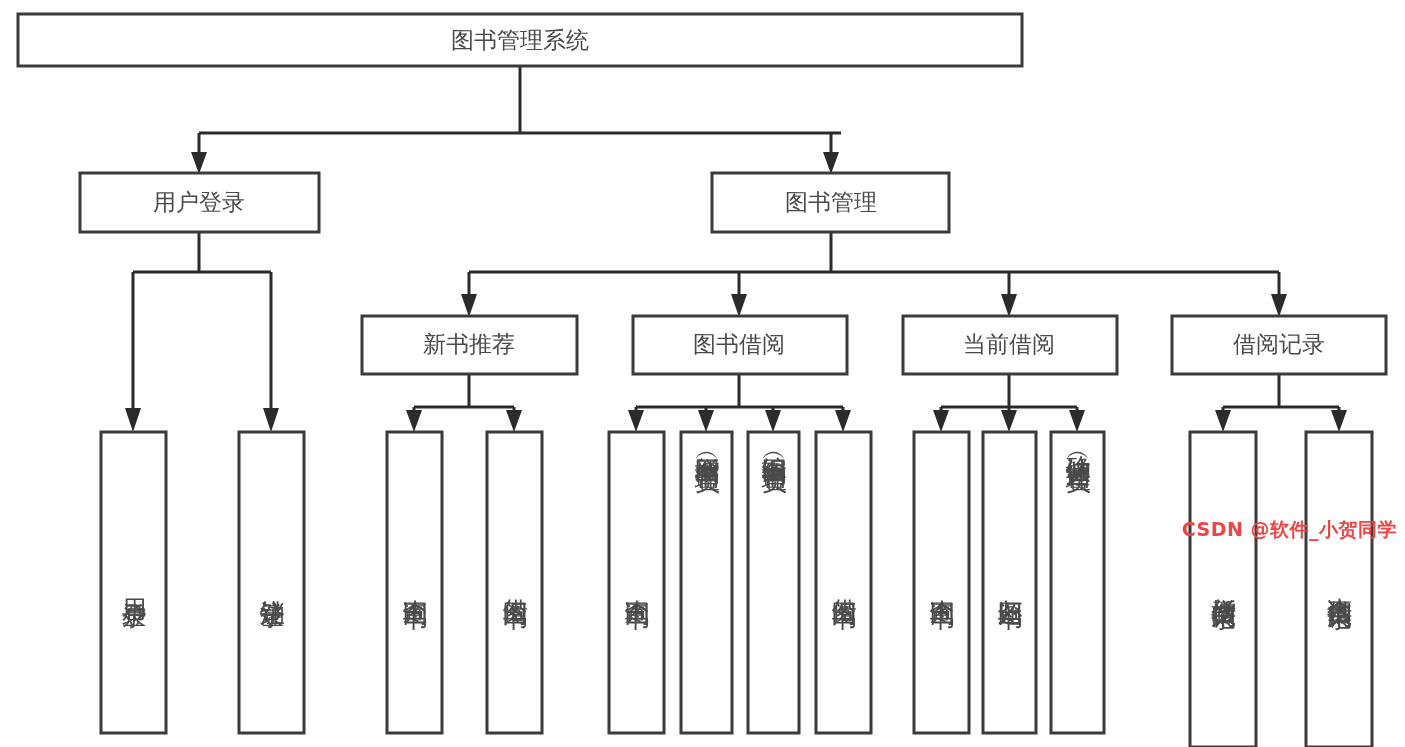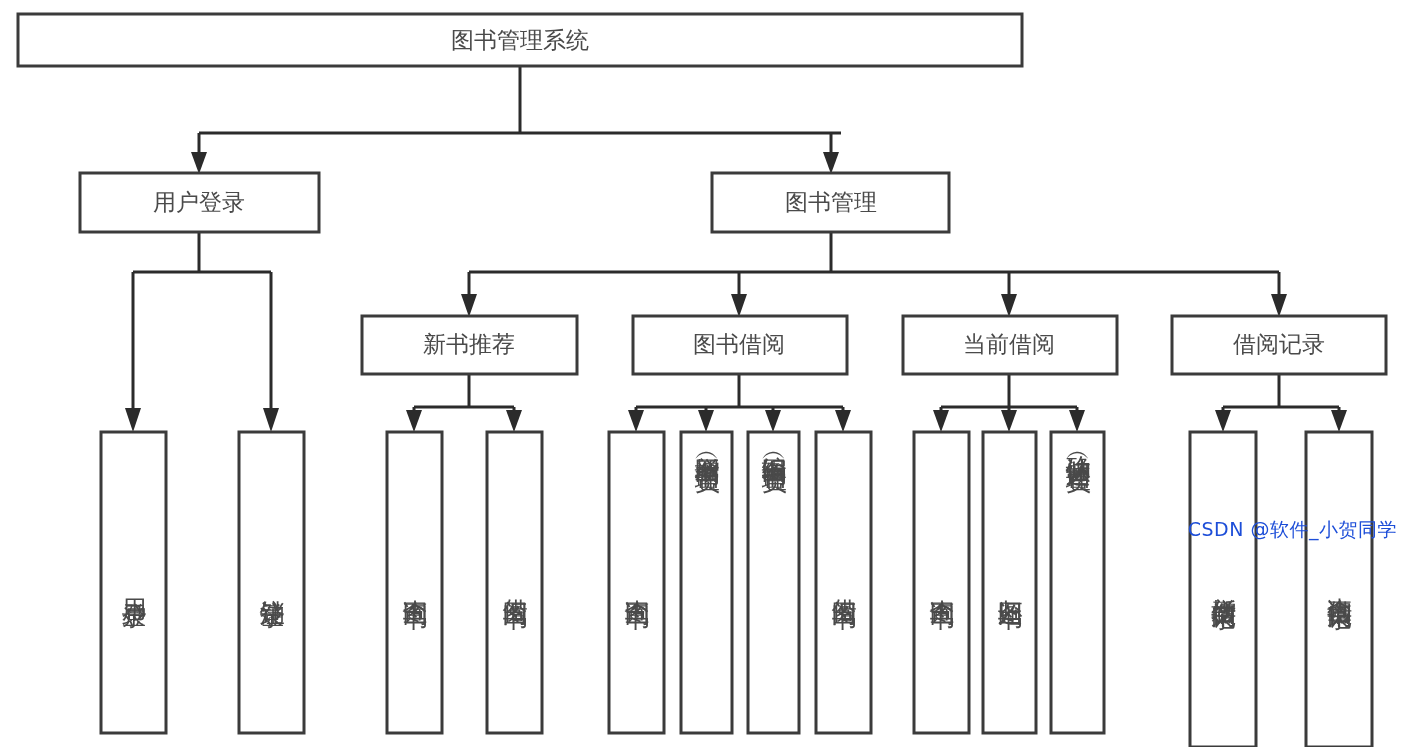--- a/index.html
+++ b/index.html
@@ -66,24 +66,25 @@
     color: #4a4a4a;
     white-space: nowrap;
     text-align: center;
   }
   .watermark {
     position: absolute;
     right: 8px;
     bottom: 7px;
     font-family: "DejaVu Sans", "Liberation Sans", sans-serif;
     font-size: 19px;
-    color: #1d4ed8;
+    color: #ef4444;
     letter-spacing: 0.5px;
     white-space: nowrap;
     pointer-events: none;
+    font-weight: bold;
   }
 </style>
 </head>
 <body>
 
 <div id="diagram-root">
 
   <svg id="flow" viewBox="0 0 1405 747" xmlns="http://www.w3.org/2000/svg">
 
     <g>

